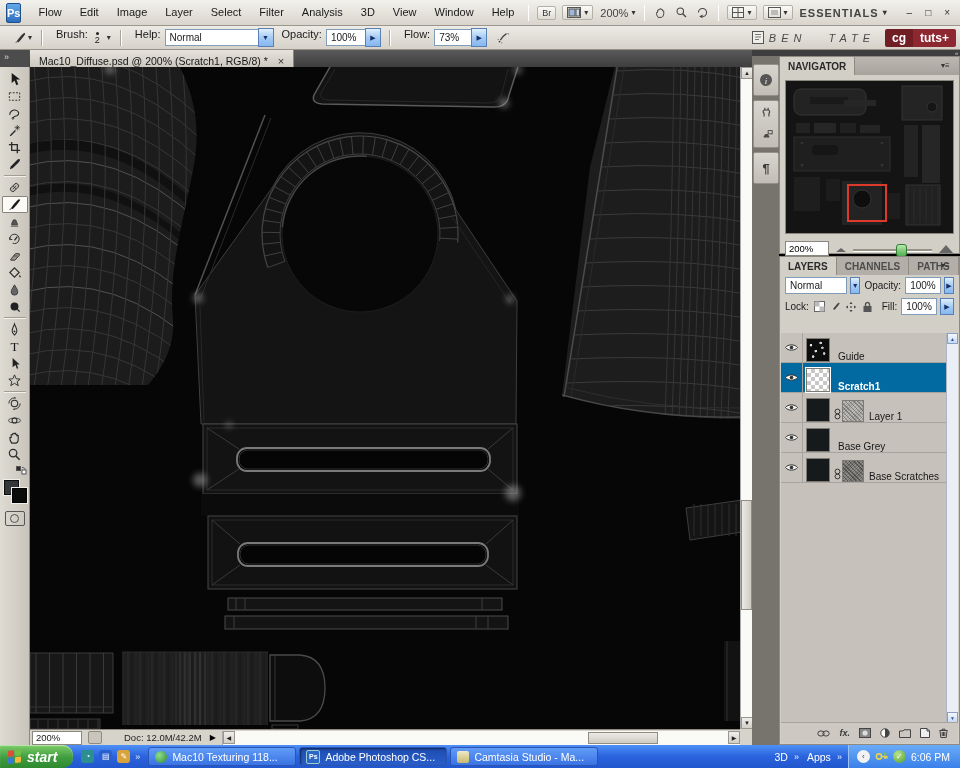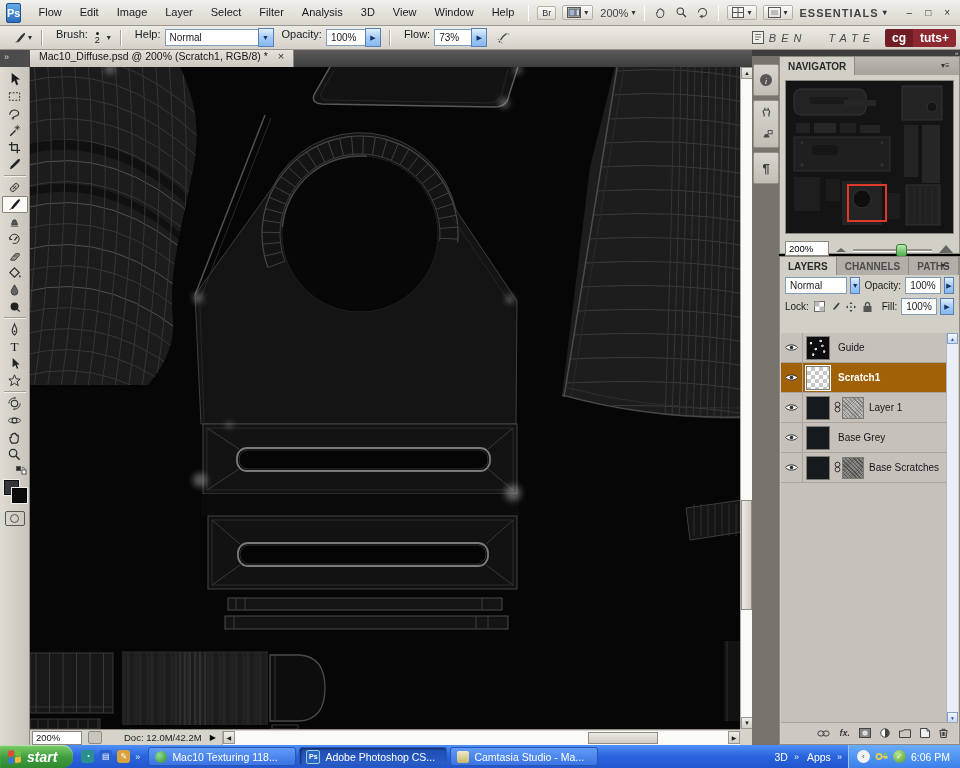--- a/index.html
+++ b/index.html
@@ -33,21 +33,21 @@
   .bsz .dot{width:3px;height:3px;border-radius:50%;background:#222;margin-bottom:2px}
   .author{font-style:italic;font-weight:normal;letter-spacing:5px;word-spacing:14px;font-size:11px;color:#4a4a4a;margin-right:10px}
   .brand{display:flex;height:18px;margin-right:4px;font-weight:bold;font-size:12px;color:#fff;border-radius:2px;overflow:hidden}
   .brand .cg{background:#701d24;padding:1px 7px;display:flex;align-items:center}
   .brand .tuts{background:#8d2730;padding:1px 7px;display:flex;align-items:center}
   
   .tabbar{left:0;top:50px;width:752px;height:17px;background:linear-gradient(#5a5a5a,#3e3e3e)}
   .tbcollapse{left:0;top:50px;width:29px;height:17px;background:#4c4c4c;color:#d8d8d8;font-size:9px;
               padding-left:4px;line-height:15px;box-sizing:border-box}
   .doctab{left:30px;top:50px;height:17px;background:linear-gradient(#e6e3dc,#ccc8c0);
-          border-right:1px solid #8a8680;display:flex;align-items:flex-start;padding:0 9px;
+          border-right:1px solid #8a8680;display:flex;align-items:flex-end;padding:0 9px;
           font-size:10.5px;color:#161616;gap:10px}
   .doctab .x{color:#333;font-size:11px}
   
   .toolbox{left:0;top:67px;width:30px;height:678px;background:linear-gradient(90deg,#dedbd3,#c8c4bc);
            border-right:1px solid #8e8a82;box-sizing:border-box;display:flex;flex-direction:column;align-items:center}
   .tool{width:26px;height:17px;display:flex;align-items:center;justify-content:center}
   .tool.sel{background:#fbfaf7;border:1px solid #89857d;box-sizing:border-box;border-radius:1px}
   .tsep{width:22px;height:1px;background:#a19d95;border-bottom:1px solid #f2f1ec;margin:2px 0}
   .swatches{width:24px;height:24px;position:relative;margin-top:4px}
   .fg{position:absolute;left:1px;top:1px;width:13px;height:13px;background:#33373a;border:1px solid #0c0c0c;outline:1px solid #efefec}
@@ -92,22 +92,22 @@
   .slider{flex:1;height:12px;position:relative}
   .slider .track{position:absolute;left:0;right:0;top:6px;height:2px;background:#97938b;border-bottom:1px solid #fff}
   .slider .sthumb{position:absolute;left:54%;top:1px;width:9px;height:11px;border-radius:3px;
                   background:linear-gradient(#b9e8b0,#4fae4f);border:1px solid #2f7d2f}
   .mountain{color:#555}
   .lrow{display:flex;align-items:center;padding:2px 5px;gap:4px;font-size:10px;color:#1a1a1a}
   .blendbox{background:#fff;border:1px solid #7f9db9;width:88px;height:15px;font-size:10px;
             display:flex;align-items:center;padding:0 4px}
   .lockico{width:14px;height:13px;display:flex;align-items:center;justify-content:center}
   .layerlist{position:absolute;left:1px;right:12px;top:76px;bottom:21px;background:#c6c2bb;overflow:hidden}
-  .lrow-item{height:29px;display:flex;align-items:center;border-bottom:1px solid #a8a49d;background:#c6c2bb}
-  .lrow-item.sel{background:#a16207}
+  .lrow-item{height:29px;display:flex;align-items:flex-end;border-bottom:1px solid #a8a49d;background:#c6c2bb}
+  .lrow-item.sel{background:#0369a1}
   .lrow-item.sel .lname{color:#fff;font-weight:bold}
   .eyecell{width:21px;align-self:stretch;border-right:1px solid #a8a49d;display:flex;align-items:center;justify-content:center}
   .lthumb{width:24px;height:24px;margin:0 3px;border:1px solid #7e7a74;box-sizing:border-box}
   .mthumb{width:22px;height:22px;border:1px solid #7e7a74;box-sizing:border-box}
   .chain{margin:0 1px;color:#333;font-size:8px}
   .lname{font-size:10px;color:#161616;margin-left:5px;white-space:nowrap}
   .thumb-dark{background:#171a1d}
   .thumb-checker{background-color:#fff;
     background-image:linear-gradient(45deg,#c8c8c8 25%,transparent 25%,transparent 75%,#c8c8c8 75%),
                      linear-gradient(45deg,#c8c8c8 25%,transparent 25%,transparent 75%,#c8c8c8 75%);

